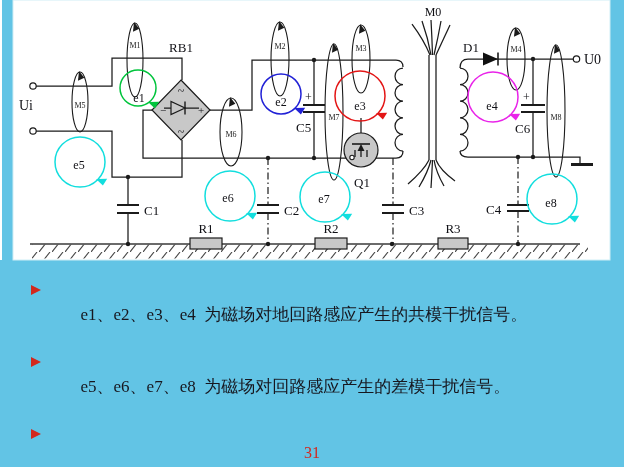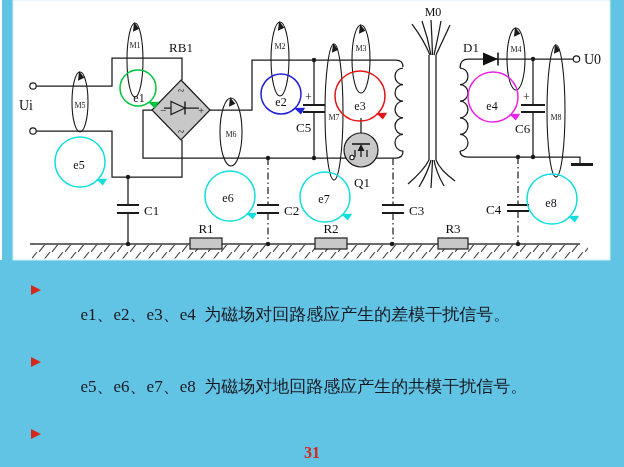--- a/index.html
+++ b/index.html
@@ -23,21 +23,21 @@
   }
   .bullet{position:relative; padding-left:27px; white-space:pre-wrap;}
   .marker{
     position:absolute; left:3px; top:6px; width:0; height:0;
     border-top:5px solid transparent; border-bottom:5px solid transparent;
     border-left:10px solid #D3281E;
   }
   .seg-black{color:#17171f;}
   .page-number{
     position:absolute; left:0; top:444px; width:624px; text-align:center;
-    color:#D3281E; font-weight:bold; font-size:16px;
+    color:#D3281E; font-weight:normal; font-size:16px;
   }
 </style>
 </head>
 <body>
 
 <div id="slide">
 
   <svg id="circuit-svg" width="624" height="263" viewBox="0 0 624 263">
     <defs>
       <pattern id="hatch" width="13" height="14" patternUnits="userSpaceOnUse">
@@ -267,24 +267,24 @@
     </g>
     <g>
       <circle cx="552" cy="199" r="25" fill="none" stroke="#12DEDE" stroke-width="1.5"></circle>
       <use href="#arrTan" fill="#12DEDE" transform="translate(568,216) rotate(25)"></use>
       <text x="551" y="207" text-anchor="middle" class="elbl">e8</text>
     </g>
   </svg>
 
   <div class="text-area">
     <div class="bullet">
-      <span class="marker"></span><span class="seg-black">e1、e2、e3、e4  为磁场对回路感应产生的差模干扰信号。</span>
+      <span class="marker"></span><span class="seg-black">e1、e2、e3、e4  为磁场对地回路感应产生的共模干扰信号。</span>
     </div>
     <div class="bullet">
-      <span class="marker"></span><span class="seg-black">e5、e6、e7、e8  为磁场对地回路感应产生的共模干扰信号。</span>
+      <span class="marker"></span><span class="seg-black">e5、e6、e7、e8  为磁场对回路感应产生的差模干扰信号。</span>
     </div>
     <div class="bullet">
       <span class="marker"></span>
     </div>
 
   </div>
 
   <div class="page-number">31</div>
 
 </div>

